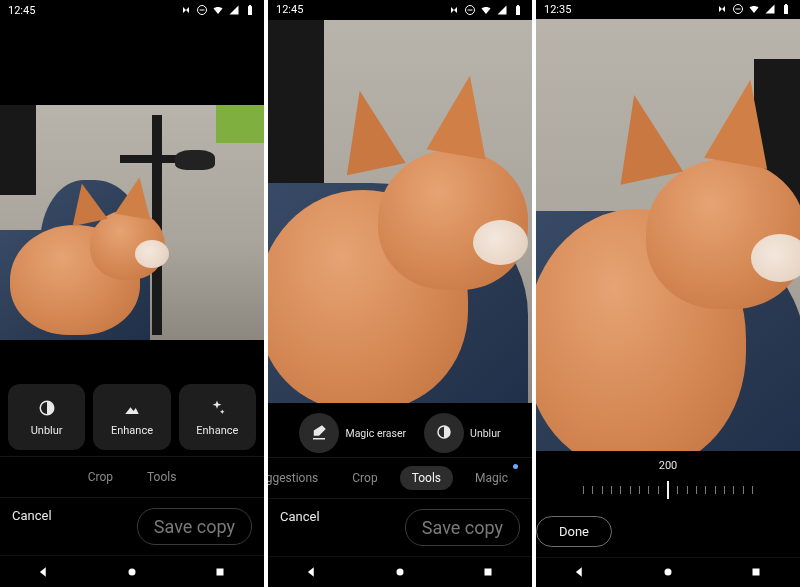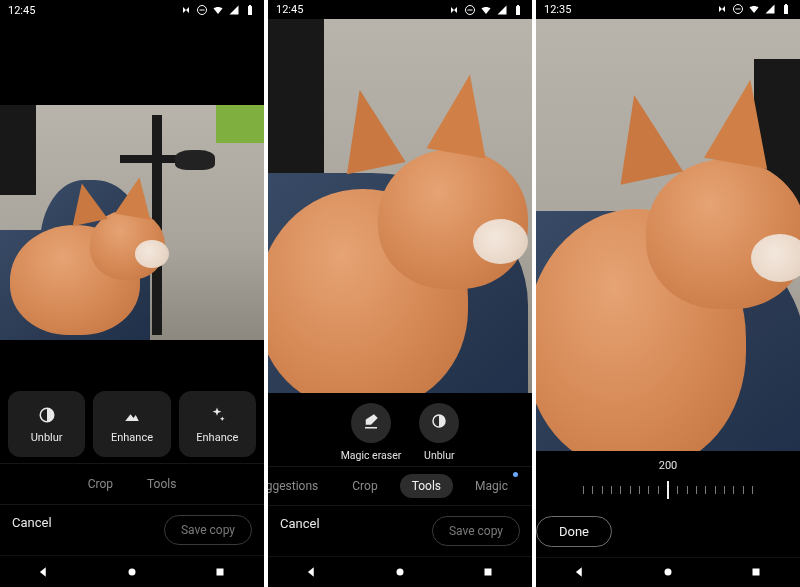--- a/index.html
+++ b/index.html
@@ -35,33 +35,33 @@
   .bench { position:absolute; background:#181818; }
 
   
   .spacer { flex: 1; }
   .chips { display:flex; gap:8px; justify-content:center; padding: 8px 8px 6px; }
   .chip { width: 78px; height: 66px; background:#1e1e1e; border-radius:12px; display:flex; flex-direction:column; align-items:center; justify-content:center; gap:6px; color:#e8e8e8; font-size:11px; }
   .chip .ci { width:20px; height:20px; display:flex; align-items:center; justify-content:center; }
   .chip .ci svg { width:18px; height:18px; fill:#e8e8e8; }
 
   .round-tools { display:flex; gap:18px; justify-content:center; padding: 10px 0 4px; }
-  .rt { display:flex; flex-direction:column; align-items:center; gap:6px; color:#e2e2e2; font-size:10.5px; }
+  .rt { display:flex; flex-direction:row; align-items:center; gap:6px; color:#e2e2e2; font-size:10.5px; }
   .rt .circle { width:40px; height:40px; border-radius:50%; background:#2a2a2a; display:flex; align-items:center; justify-content:center; }
   .rt .circle svg { width:18px; height:18px; fill:#e8e8e8; }
 
   .tabs { display:flex; gap:10px; align-items:center; justify-content:center; padding:8px 4px; border-top:1px solid #161616; border-bottom:1px solid #161616; }
   .tab { font-size:12px; color:#8a8a8a; padding:5px 12px; border-radius:14px; position:relative; }
   .tab.active { background:#2d2d2d; color:#f2f2f2; }
   .dot { position:absolute; top:-2px; right:2px; width:5px; height:5px; border-radius:50%; background:#6aa9ff; }
   .pre-icon { margin-right:4px; }
 
   .actions { display:flex; justify-content:space-between; padding:10px 12px; }
   .link { color:#e8e8e8; font-size:13px; }
-  .pill { color:#7a7a7a; font-size:12px; padding:7px 16px; border:1px solid #3a3a3a; border-radius:18px; }
+  .pill { color:#7a7a7a; font-size:18px; padding:7px 16px; border:1px solid #3a3a3a; border-radius:18px; }
 
   
   .slider-panel { display:flex; flex-direction:column; align-items:center; gap:6px; padding:8px 0 4px; color:#e4e4e4; font-size:11px; }
   .slider { position:relative; width:170px; height:24px; display:flex; align-items:center; justify-content:center; }
   .ticks { position:absolute; inset:0; display:flex; align-items:center; justify-content:space-between; }
   .tick { width:1px; height:8px; background:#7c7c7c; }
   .tick.mid { height:18px; background:#f2f2f2; width:2px; }
 
   .done-row { display:flex; padding:10px 0; }
   .done { color:#f0f0f0; font-size:13px; padding:7px 22px; border:1px solid #6e6e6e; border-radius:20px; }

